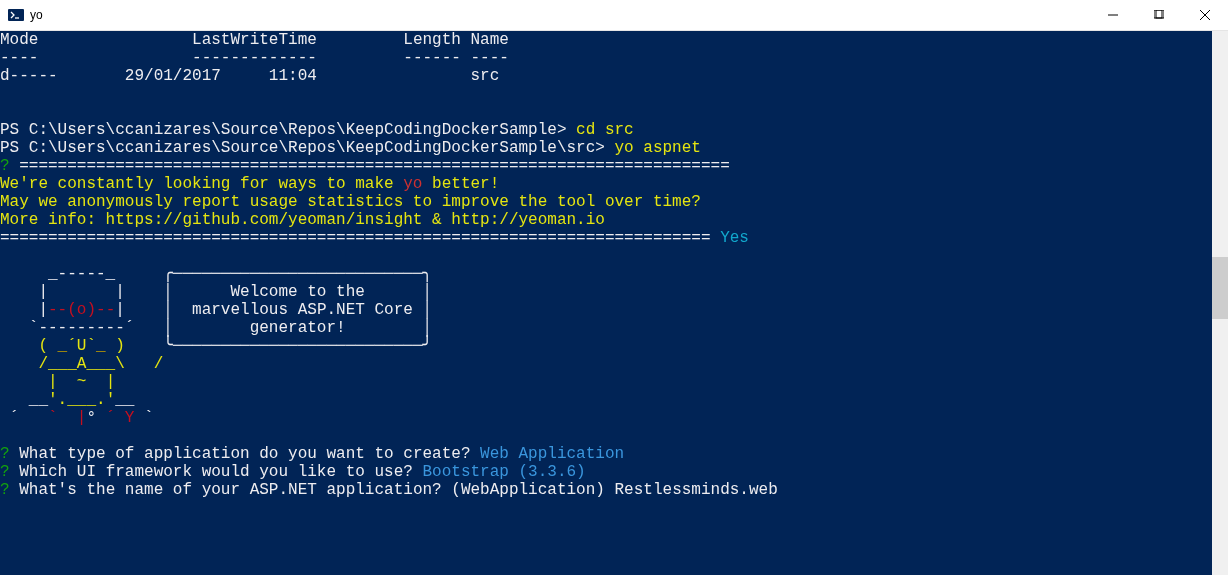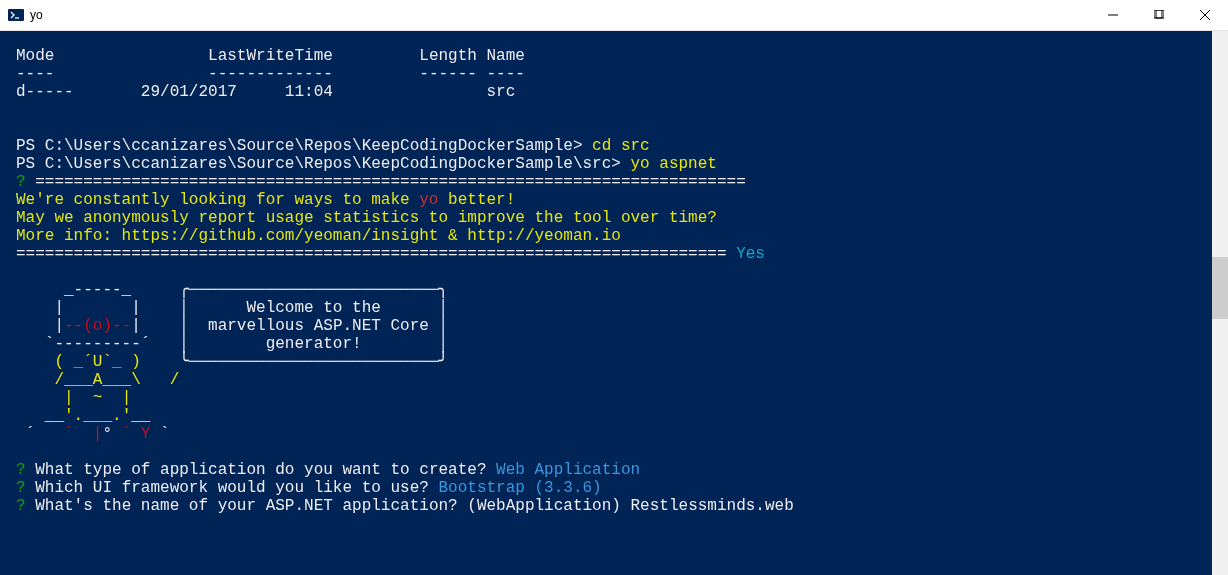--- a/index.html
+++ b/index.html
@@ -52,21 +52,21 @@
   background: #012456;
 }
 .terminal {
   width: 1212px;
   height: 544px;
   background: #012456;
   color: #eeedf0;
   font-size: 16px;
   line-height: 18px;
   white-space: pre;
-  padding: 16px;
+  padding: 0;
   overflow: hidden;
 }
 .scrollbar-track {
   position: absolute;
   right: 0;
   top: 0;
   width: 16px;
   height: 544px;
   background: #f0f0f0;
 }

